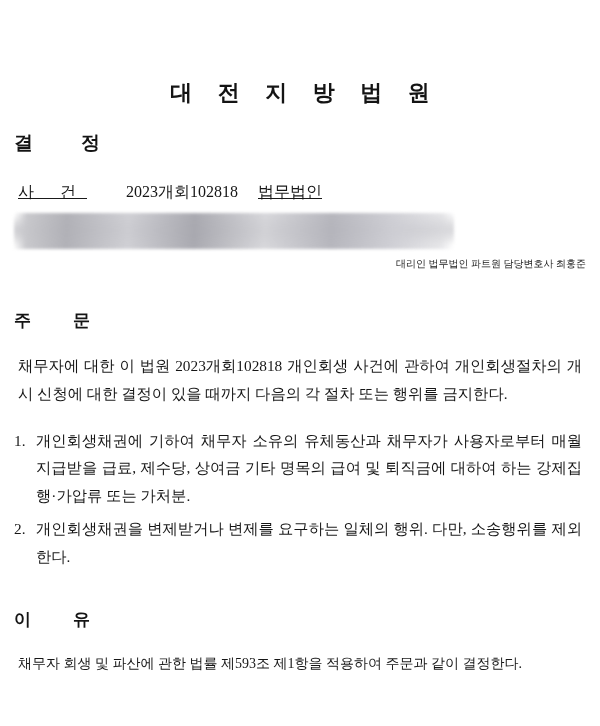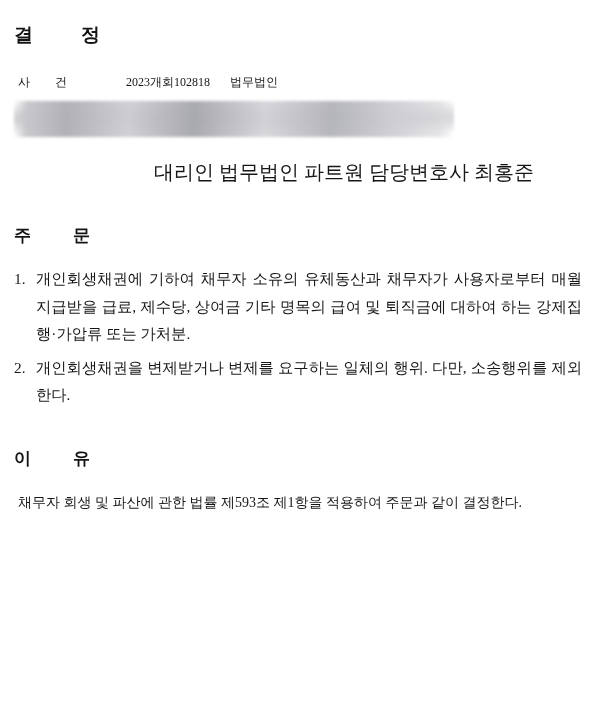--- a/index.html
+++ b/index.html
@@ -40,21 +40,22 @@
     color: #141414;
   }
   .doc-kind .sp {
     display: inline-block;
     width: 46px;
   }
   .field-row {
     display: flex;
     align-items: flex-start;
     margin-top: 26px;
-    font-size: 12px;
+    font-size: 16px;
+    text-decoration: underline;
   }
   .field-row.second {
     margin-top: 14px;
   }
   .field-label {
     width: 112px;
     flex: 0 0 112px;
     letter-spacing: 11px;
     padding-left: 4px;
     box-sizing: border-box;
@@ -76,24 +77,24 @@
     top: -4px;
     background:
       linear-gradient(92deg, rgba(205,205,208,0.0) 0%, rgba(198,198,202,0.95) 3%, rgba(176,176,182,0.98) 12%, rgba(205,205,210,0.95) 26%, rgba(168,168,175,0.98) 41%, rgba(212,212,216,0.92) 57%, rgba(180,180,187,0.97) 72%, rgba(205,205,211,0.95) 86%, rgba(214,214,218,0.6) 97%, rgba(220,220,224,0.0) 100%),
       radial-gradient(ellipse at 18% 48%, rgba(150,150,158,0.55) 0%, rgba(150,150,158,0) 60%),
       radial-gradient(ellipse at 52% 52%, rgba(145,145,153,0.5) 0%, rgba(145,145,153,0) 62%),
       radial-gradient(ellipse at 80% 46%, rgba(155,155,163,0.5) 0%, rgba(155,155,163,0) 60%);
     filter: blur(1.4px);
     border-radius: 2px;
   }
   .agent-line {
-    margin-top: 14px;
     padding-left: 140px;
-    font-size: 20px;
+    font-size: 10px;
     color: #161616;
+    text-align: right;
   }
   .section-head {
     text-align: left;
     font-size: 17px;
     font-weight: bold;
     margin-top: 38px;
     letter-spacing: 2px;
     color: #141414;
   }
   .section-head .sp {
@@ -133,20 +134,21 @@
     line-height: 1.85;
     padding: 0 4px;
     color: #161616;
   }
 </style>
 </head>
 <body>
 
 <div class="page">
 
+  <div class="court-title">대 전 지 방 법 원</div>
 
   <div class="doc-kind">
     <span>결</span><span class="sp"></span><span>정</span>
   </div>
 
   <div class="field-row">
     <div class="field-label">사 건</div>
     <div class="field-value">
       <span class="case-no">2023개회102818</span><span>법무법인</span>
     </div>
@@ -157,20 +159,21 @@
       <span class="redacted"></span>
     </div>
   </div>
 
   <div class="agent-line">대리인 법무법인 파트원 담당변호사 최홍준</div>
 
   <div class="section-head">
     <span>주</span><span class="sp"></span><span>문</span>
   </div>
 
+  <div class="body-para">채무자에 대한 이 법원 2023개회102818 개인회생 사건에 관하여 개인회생절차의 개시 신청에 대한 결정이 있을 때까지 다음의 각 절차 또는 행위를 금지한다.</div>
 
   <ol class="numbered">
     <li>
       <span class="num">1.</span>
       <span>개인회생채권에 기하여 채무자 소유의 유체동산과 채무자가 사용자로부터 매월 지급받을 급료, 제수당, 상여금 기타 명목의 급여 및 퇴직금에 대하여 하는 강제집행·가압류 또는 가처분.</span>
     </li>
     <li>
       <span class="num">2.</span>
       <span>개인회생채권을 변제받거나 변제를 요구하는 일체의 행위. 다만, 소송행위를 제외한다.</span>
     </li>

